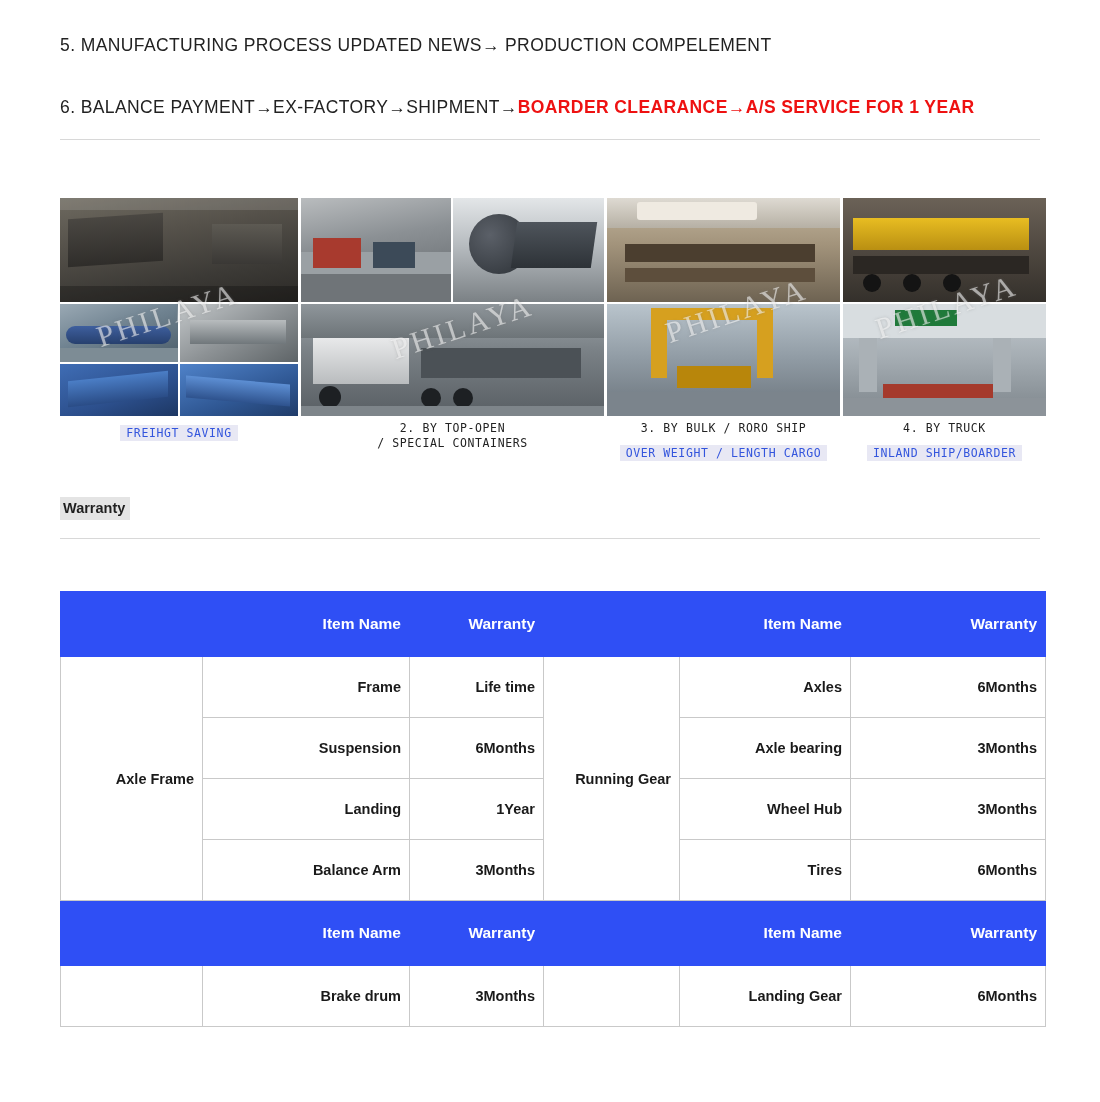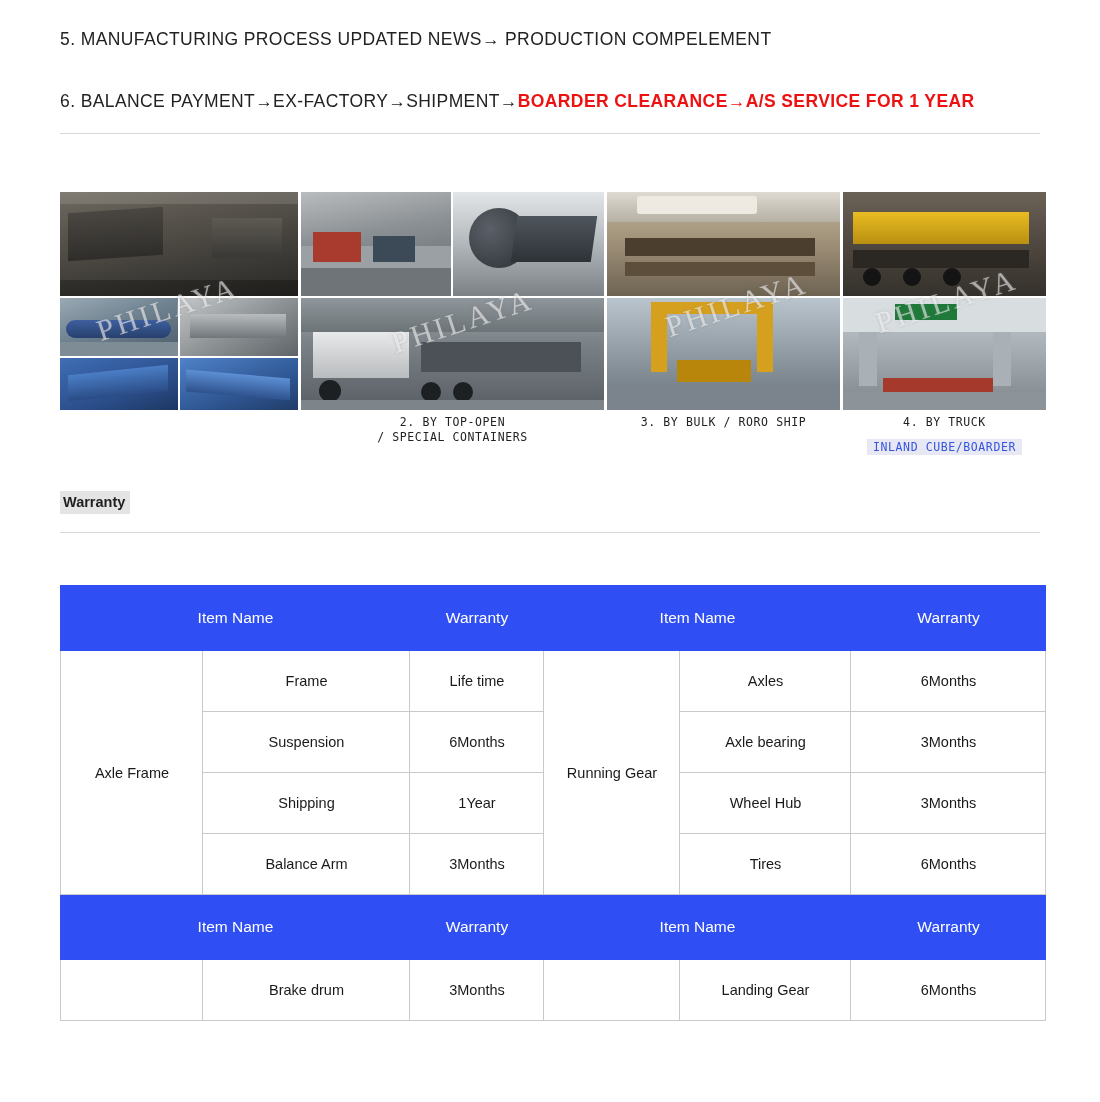--- a/index.html
+++ b/index.html
@@ -14,21 +14,21 @@
     color: #1a1a1a;
     position: relative;
   }
   .page {
     width: 1100px;
     position: relative;
     padding: 0;
     box-sizing: border-box;
   }
   .content {
-    margin: 4px auto;
+    margin: 10px auto;
     width: 980px;
     padding-top: 10px;
   }
 
   
   .proc-line {
     font-size: 17.5px;
     letter-spacing: 0.4px;
     color: #222;
     margin: 12px 0 0 0;
@@ -126,23 +126,23 @@
   .warranty-table {
     margin-top: 52px;
     border-collapse: collapse;
     width: 985px;
     table-layout: fixed;
     font-size: 14.5px;
   }
   .warranty-table td, .warranty-table th {
     border: 1px solid #c9c9c9;
     padding: 10px 8px 10px 9px;
-    text-align: center;
+    text-align: right;
     vertical-align: middle;
-    font-weight: normal;
+    font-weight: bold;
     height: 40px;
     color: #1a1a1a;
   }
   .warranty-table .hdr td {
     background: #2f4ff5;
     color: #ffffff;
     font-size: 15.5px;
     border: 1px solid #2f4ff5;
     height: 44px;
   }
@@ -190,20 +190,23 @@
             </div>
             <div class="cell" style="grid-column:1/2; background:linear-gradient(160deg,#3f6db5 0%,#2c4f8c 60%,#1d3763 100%);">
               <div style="position:absolute;left:8px;top:12px;width:100px;height:26px;background:linear-gradient(180deg,#4b7ec6,#2a4c86);transform:skewY(-6deg);"></div>
             </div>
             <div class="cell" style="grid-column:2/3; background:linear-gradient(160deg,#4f82c9 0%,#2f5793 60%,#203c69 100%);">
               <div style="position:absolute;left:6px;top:16px;width:104px;height:22px;background:linear-gradient(180deg,#5d8fd4,#2e528d);transform:skewY(5deg);"></div>
             </div>
           </div>
           <div class="watermark" style="left:34px; top:100px;">PHILAYA</div>
         </div>
+        <div class="ship-sub-wrap">
+          <span class="ship-sub">FREIHGT SAVING</span>
+        </div>
       </div>
 
       <div class="ship-col" style="width:303px">
         <div class="ship-photos">
           <div class="mosaic" style="grid-template-columns: 150px 151px; grid-template-rows: 104px 112px;">
             <div class="cell" style="background:linear-gradient(170deg,#b9bcbe 0%,#8b9094 40%,#5f6468 100%);">
               <div style="position:absolute;left:0;bottom:28px;width:100%;height:22px;background:#9aa0a4;"></div>
               <div style="position:absolute;left:12px;top:40px;width:48px;height:30px;background:#a83a2e;"></div>
               <div style="position:absolute;left:72px;top:44px;width:42px;height:26px;background:#3c4a58;"></div>
               <div style="position:absolute;left:0;bottom:0;width:100%;height:28px;background:#6f7478;"></div>
@@ -241,20 +244,23 @@
               <div style="position:absolute;left:44px;top:4px;width:16px;height:70px;background:#d6a01f;"></div>
               <div style="position:absolute;left:150px;top:4px;width:16px;height:70px;background:#d6a01f;"></div>
               <div style="position:absolute;left:44px;top:4px;width:122px;height:12px;background:#d6a01f;"></div>
               <div style="position:absolute;left:70px;top:62px;width:74px;height:22px;background:#b8860b;"></div>
               <div style="position:absolute;left:0;bottom:0;width:100%;height:24px;background:#7b848c;"></div>
             </div>
           </div>
           <div class="watermark" style="left:56px; top:96px;">PHILAYA</div>
         </div>
         <div class="ship-caption">3. BY BULK / RORO SHIP</div>
+        <div class="ship-sub-wrap">
+          <span class="ship-sub">OVER WEIGHT / LENGTH CARGO</span>
+        </div>
       </div>
 
       <div class="ship-col" style="width:203px">
         <div class="ship-photos">
           <div class="mosaic" style="grid-template-columns: 203px; grid-template-rows: 104px 112px;">
             <div class="cell" style="background:linear-gradient(180deg,#6b6257 0%,#4f4840 50%,#34302b 100%);">
               <div style="position:absolute;left:10px;top:20px;width:176px;height:32px;background:linear-gradient(180deg,#e8bd22,#b98f12);"></div>
               <div style="position:absolute;left:10px;top:58px;width:176px;height:18px;background:#2b2723;"></div>
               <div style="position:absolute;left:20px;bottom:10px;width:18px;height:18px;border-radius:50%;background:#141414;"></div>
               <div style="position:absolute;left:60px;bottom:10px;width:18px;height:18px;border-radius:50%;background:#141414;"></div>
@@ -266,21 +272,21 @@
               <div style="position:absolute;left:16px;top:34px;width:18px;height:54px;background:#aab1b6;"></div>
               <div style="position:absolute;left:150px;top:34px;width:18px;height:54px;background:#aab1b6;"></div>
               <div style="position:absolute;left:40px;bottom:18px;width:110px;height:14px;background:#a53a2c;"></div>
               <div style="position:absolute;left:0;bottom:0;width:100%;height:18px;background:#8c9399;"></div>
             </div>
           </div>
           <div class="watermark" style="left:30px; top:92px;">PHILAYA</div>
         </div>
         <div class="ship-caption">4. BY TRUCK</div>
         <div class="ship-sub-wrap">
-          <span class="ship-sub">INLAND CUBE/BOARDER</span>
+          <span class="ship-sub">INLAND SHIP/BOARDER</span>
         </div>
       </div>
 
     </div>
 
     <div>
       <span class="section-chip">Warranty</span>
     </div>
     <hr class="hr">
 
@@ -308,21 +314,21 @@
           <td>Axles</td>
           <td>6Months</td>
         </tr>
         <tr>
           <td>Suspension</td>
           <td>6Months</td>
           <td>Axle bearing</td>
           <td>3Months</td>
         </tr>
         <tr>
-          <td>Shipping</td>
+          <td>Landing</td>
           <td>1Year</td>
           <td>Wheel Hub</td>
           <td>3Months</td>
         </tr>
         <tr>
           <td>Balance Arm</td>
           <td>3Months</td>
           <td>Tires</td>
           <td>6Months</td>
         </tr>

